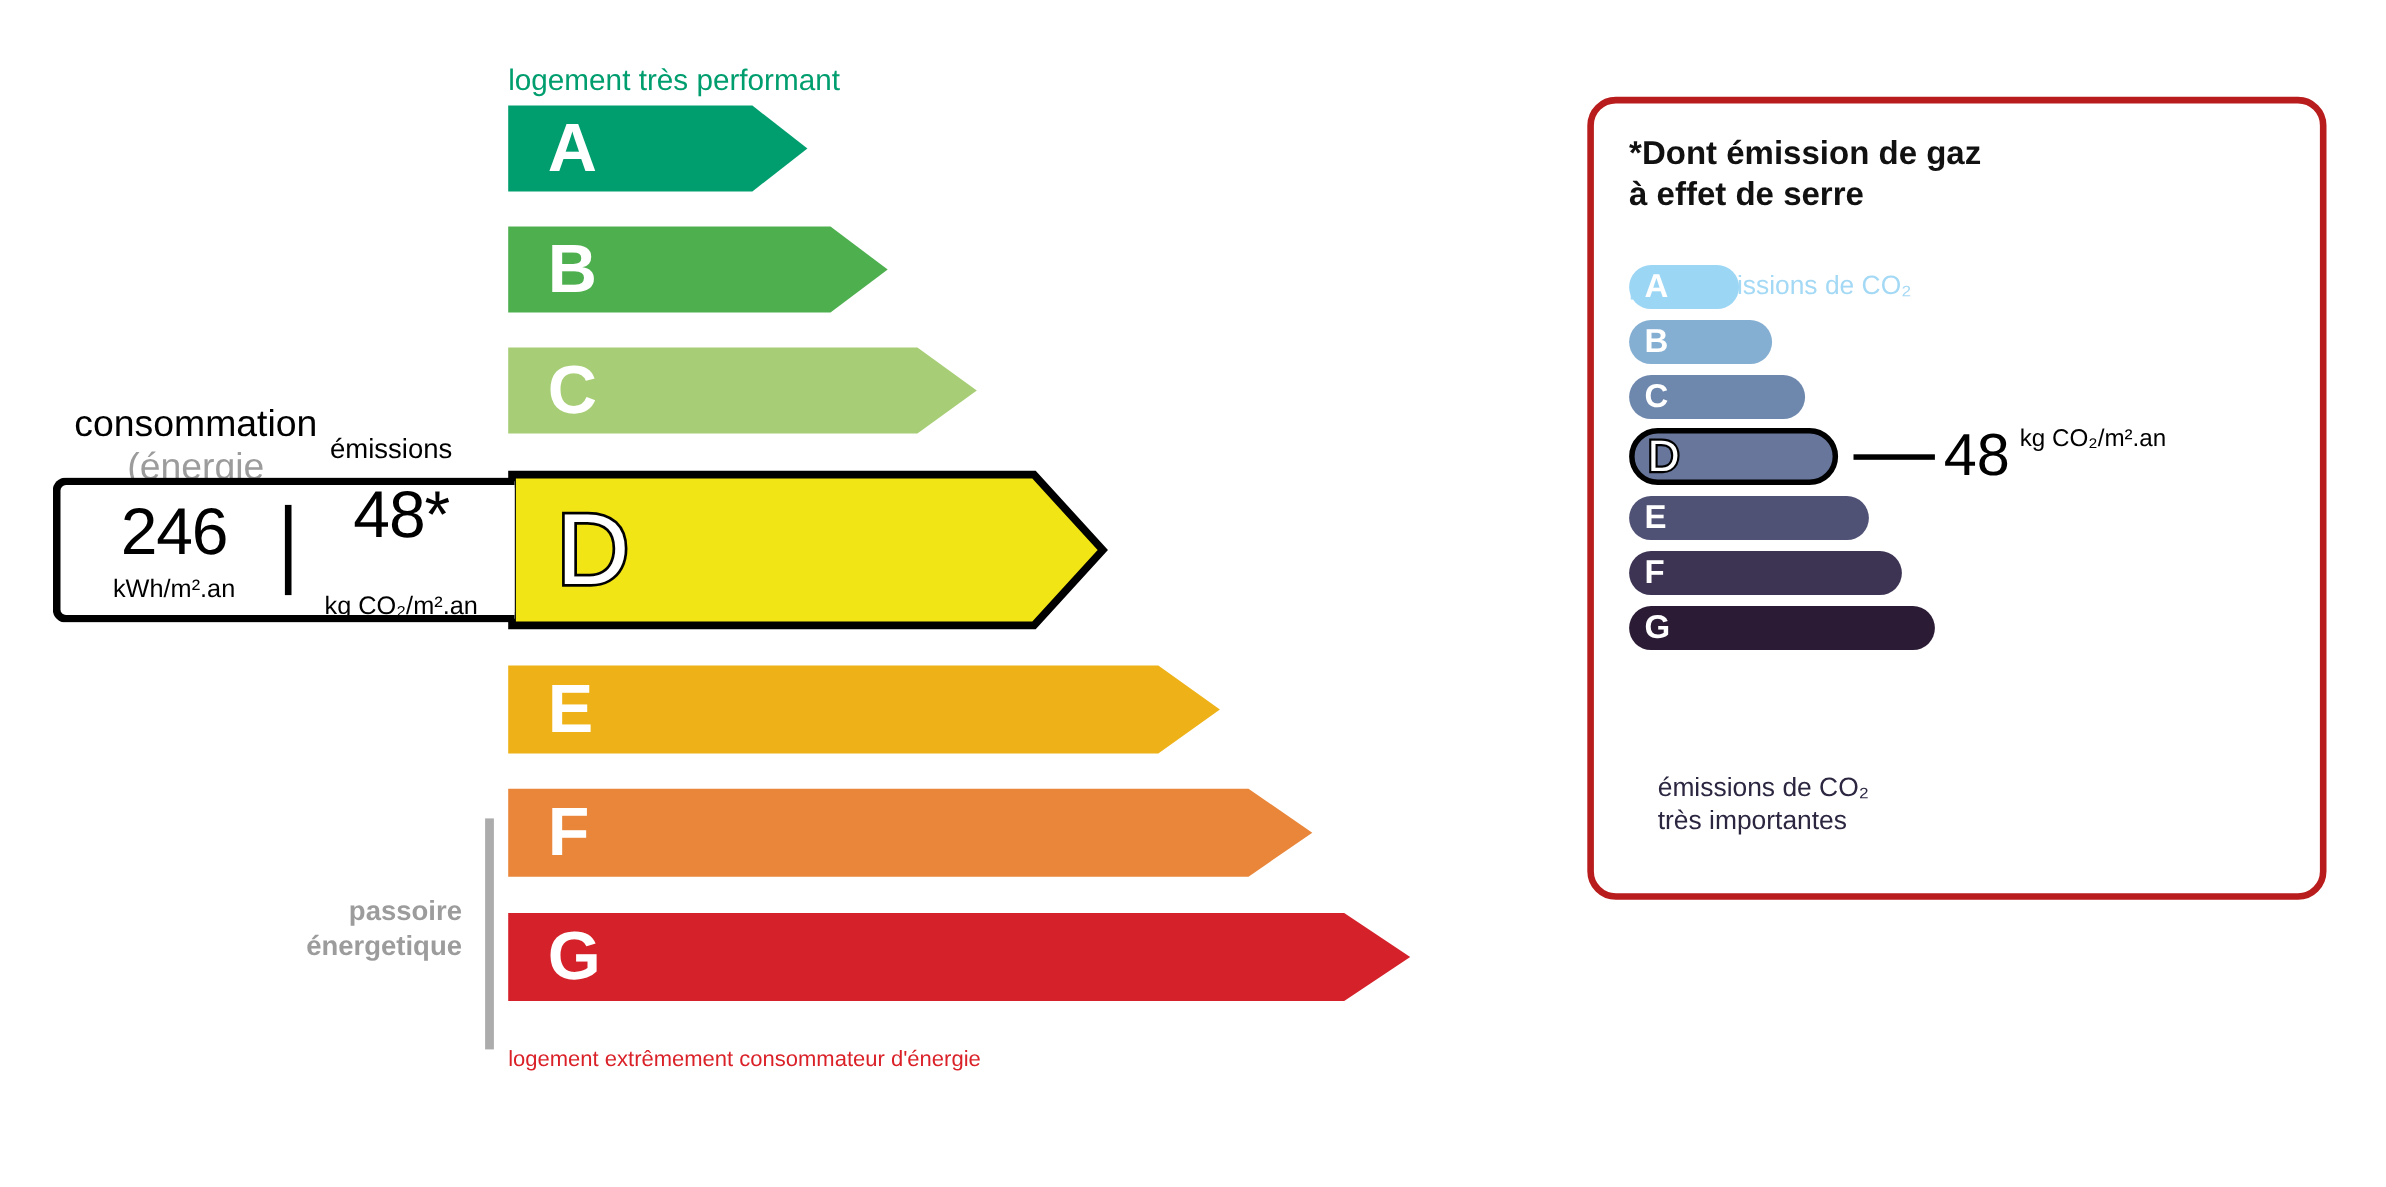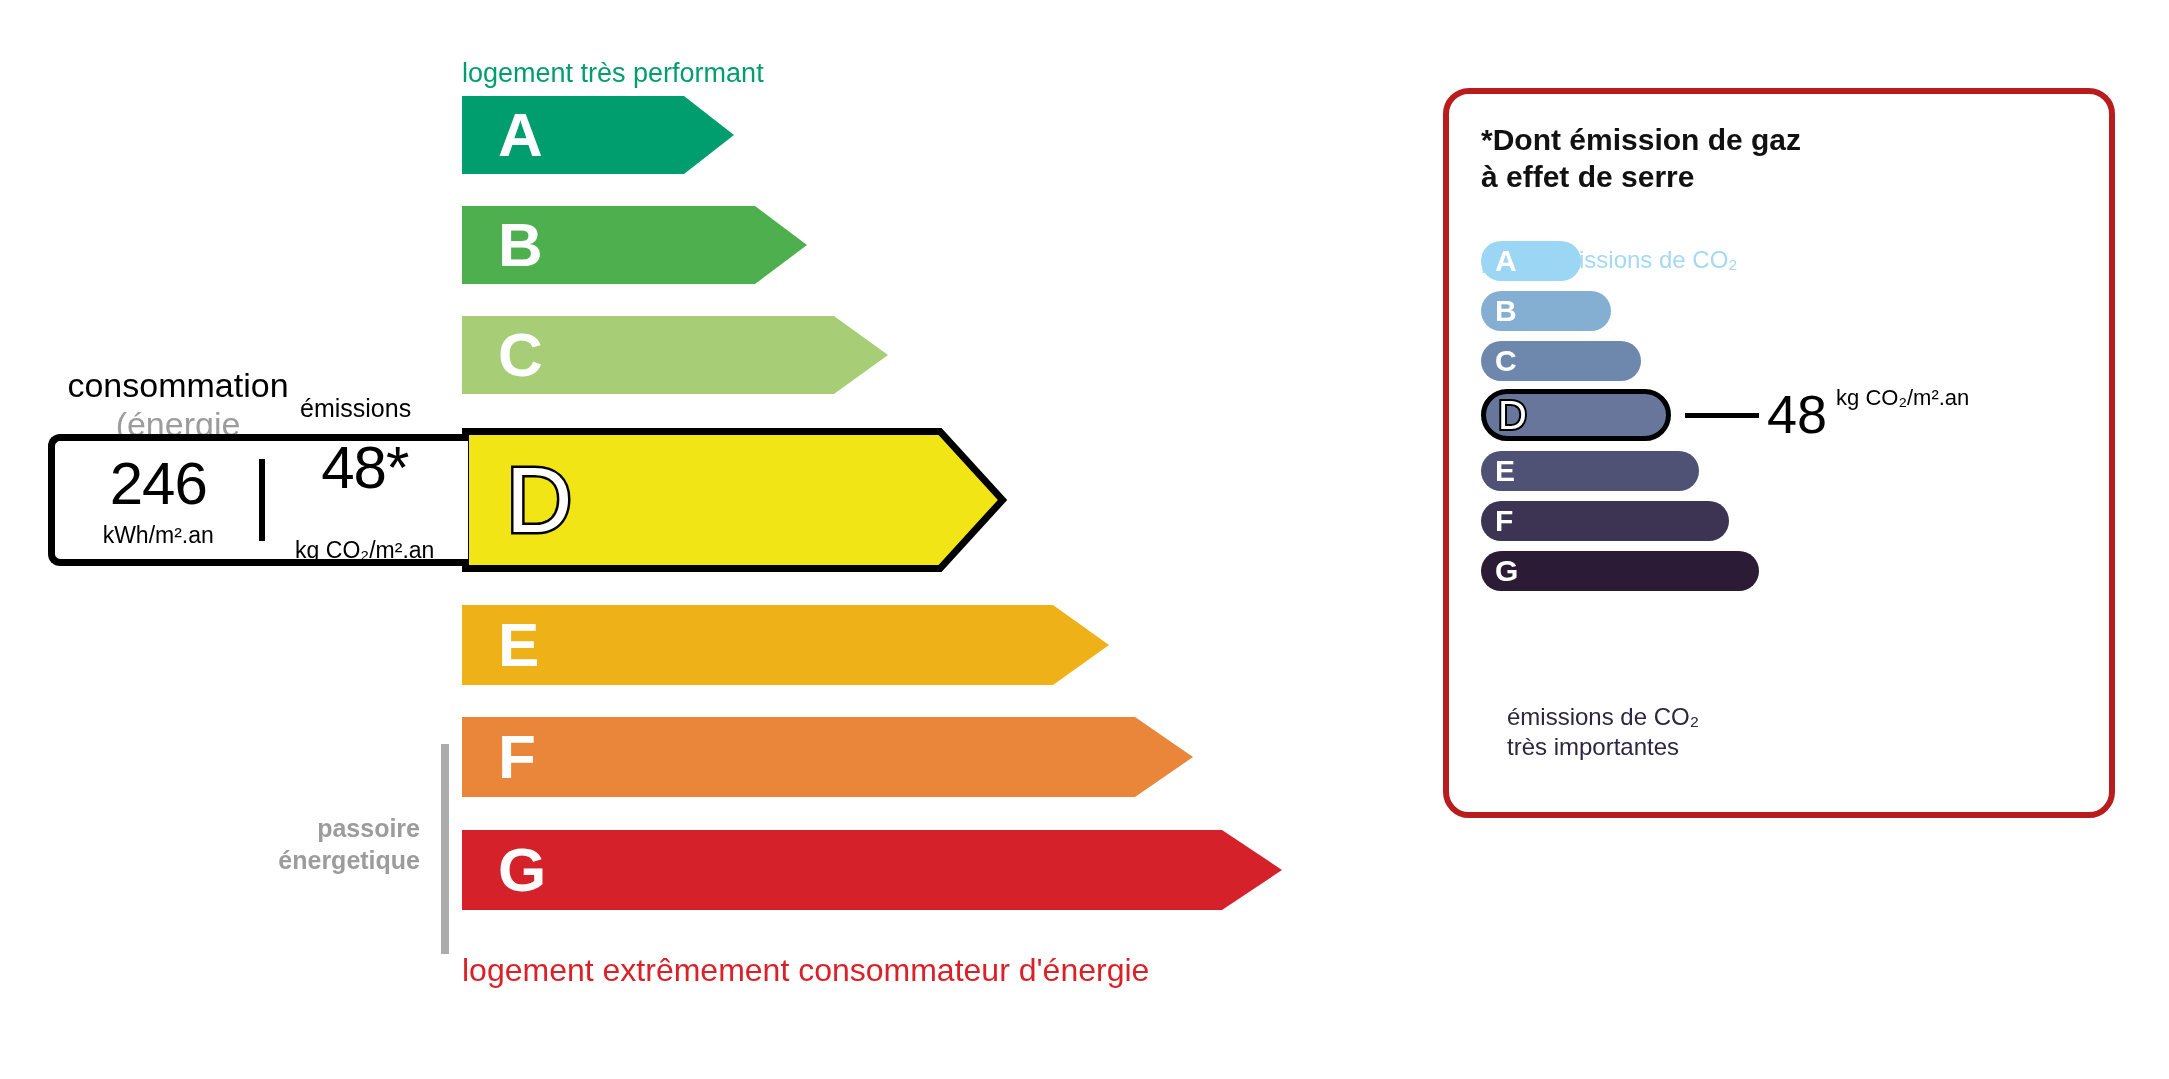--- a/index.html
+++ b/index.html
@@ -13,21 +13,21 @@
 
   
   #dpe { position:absolute; left:0; top:0; width:1400px; height:1079px; }
 
   .top-caption {
     position:absolute; left:462px; top:58px;
     font-size:27px; color:#009E6E; white-space:nowrap;
   }
   .bottom-caption {
     position:absolute; left:462px; top:952px;
-    font-size:32px; color:#DA2128; white-space:nowrap;
+    font-size:20px; color:#DA2128; white-space:nowrap;
   }
 
   
   .row { position:absolute; left:462px; height:0; }
   .arrow {
     position:absolute; left:0; top:0; height:100%;
     display:block;
   }
   .arrow svg { display:block; width:100%; height:100%; overflow:visible; }
   .gradeletter {

